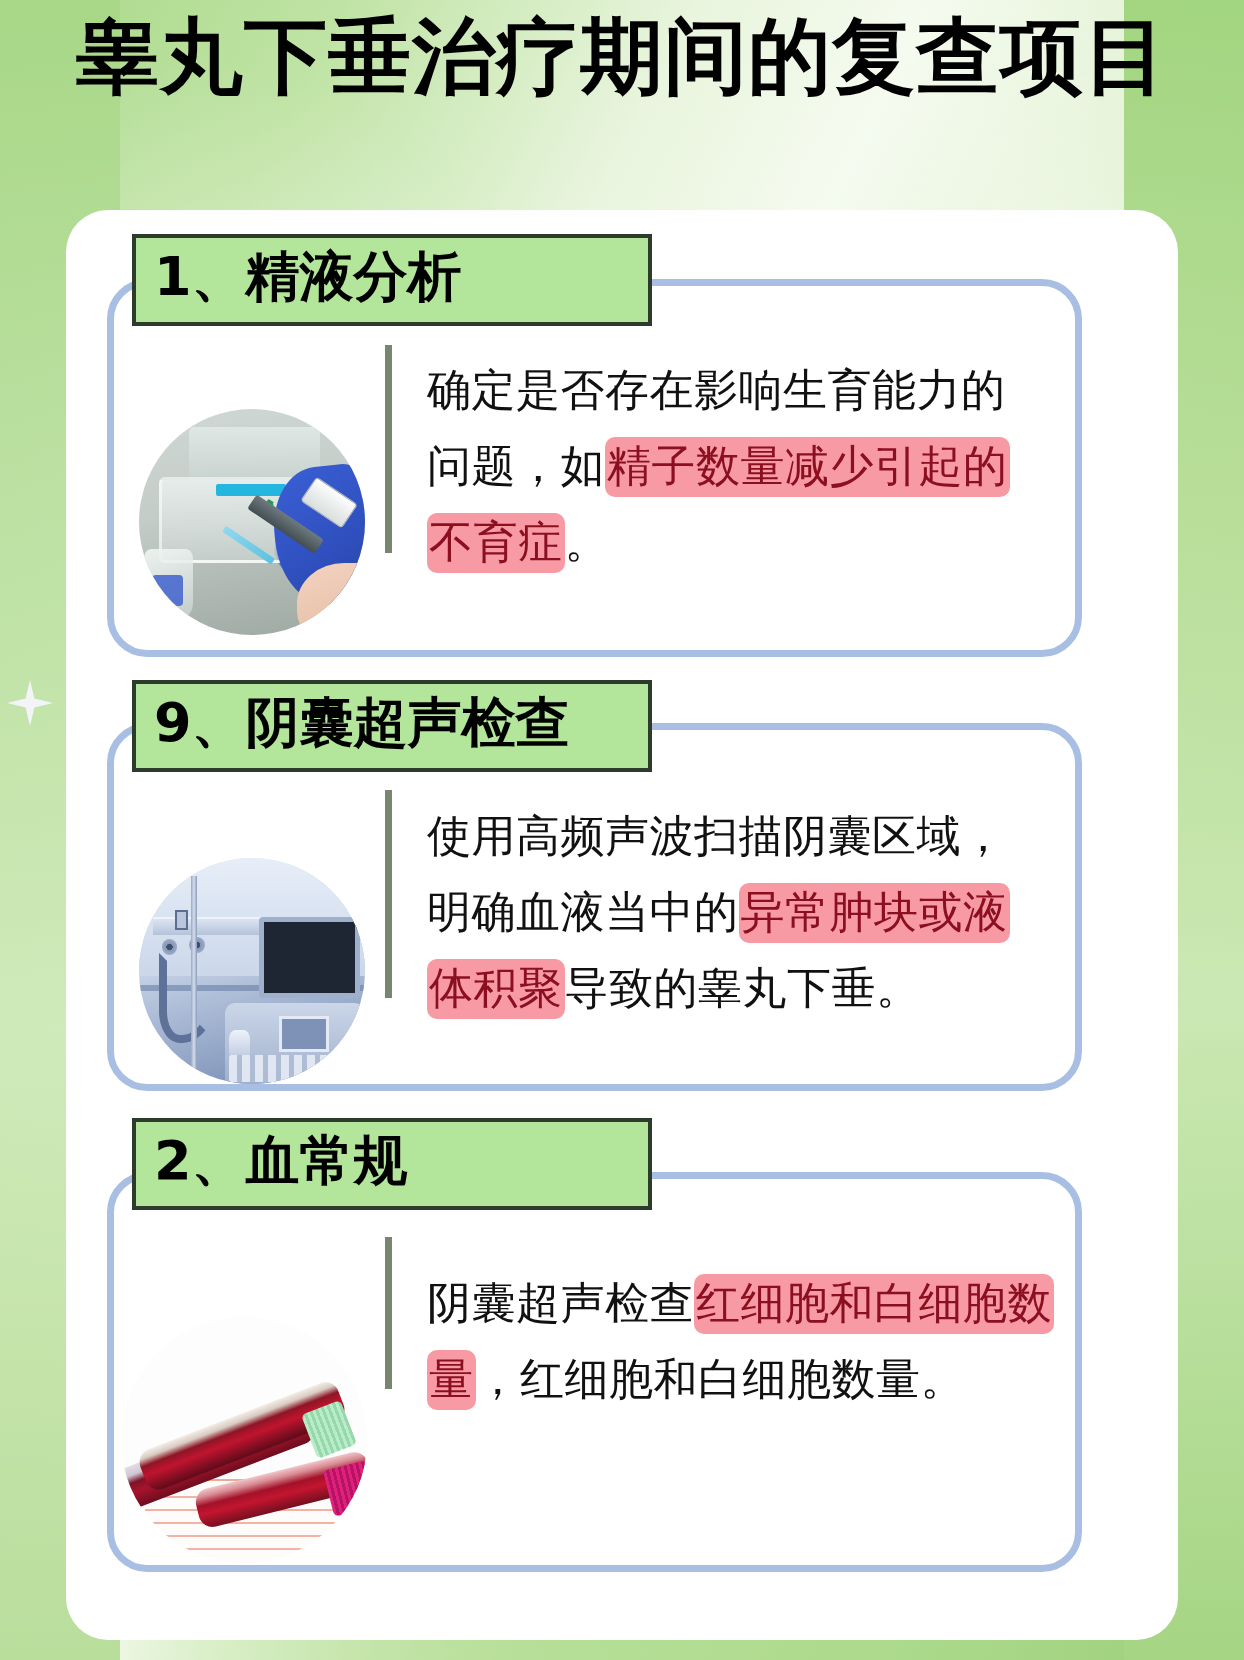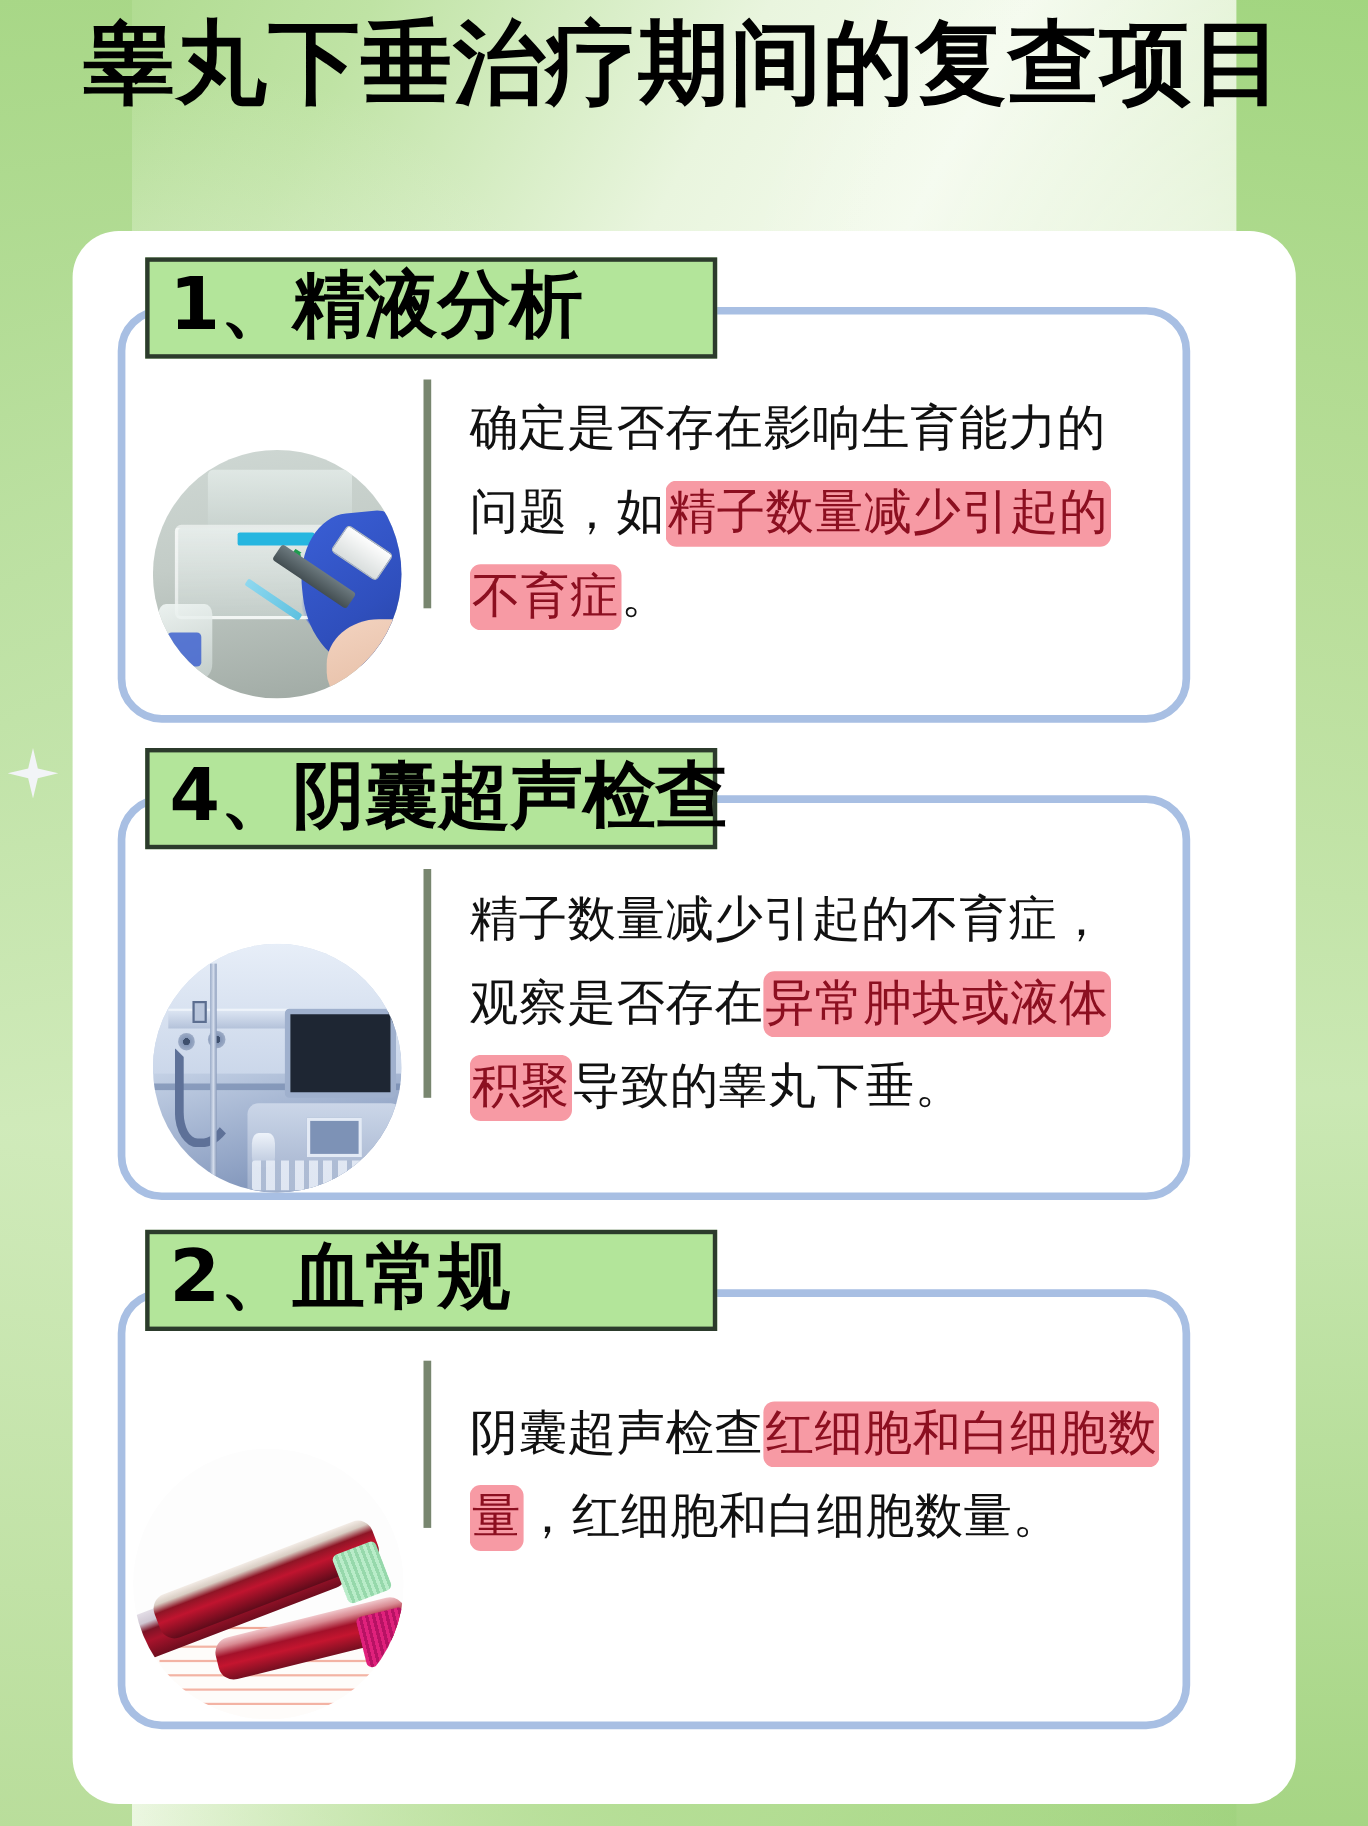--- a/index.html
+++ b/index.html
@@ -89,21 +89,21 @@
   #sec3 .card { left: 107px; top: 1172px; width: 975px; height: 400px; }
 
   
   .heading {
     position: absolute;
     background: #b3e59a;
     border: 4px solid #2c3b2c;
     color: #000;
     font-family: "DejaVu Sans", "Liberation Sans", sans-serif;
     font-weight: 700;
-    font-size: 66px;
+    font-size: 54px;
     line-height: 70px;
     padding: 4px 18px 10px 18px;
     white-space: nowrap;
     z-index: 7;
   }
   #sec1 .heading { left: 132px; top: 234px;  width: 520px; }
   #sec2 .heading { left: 132px; top: 680px;  width: 520px; }
   #sec3 .heading { left: 132px; top: 1118px; width: 520px; }
 
   
@@ -361,21 +361,21 @@
   <div class="rule"></div>
 
   <div class="body-text">
     <span>确定是否存在影响生育能力的问题，如</span><span class="hl">精子数量减少引起的不育症</span><span>。</span>
   </div>
 </div>
 
 <div class="section" id="sec2">
   <div class="card"></div>
 
-  <div class="heading">4、阴囊超声检查</div>
+  <div class="heading">9、阴囊超声检查</div>
 
   <div class="photo">
     <div class="ph-inner us2">
       <div class="wall"></div>
       <div class="rail"></div>
       <div class="rail2"></div>
       <div class="panelbox"></div>
       <div class="outlet o1"></div>
       <div class="outlet o2"></div>
       <div class="hose"></div>
@@ -384,21 +384,21 @@
       <div class="console"></div>
       <div class="probe"></div>
       <div class="screen2"></div>
       <div class="keys"></div>
     </div>
   </div>
 
   <div class="rule"></div>
 
   <div class="body-text">
-    <span>精子数量减少引起的不育症，观察是否存在</span><span class="hl">异常肿块或液体积聚</span><span>导致的睾丸下垂。</span>
+    <span>使用高频声波扫描阴囊区域，明确血液当中的</span><span class="hl">异常肿块或液体积聚</span><span>导致的睾丸下垂。</span>
   </div>
 </div>
 
 <div class="section" id="sec3">
   <div class="card"></div>
 
   <div class="heading">2、血常规</div>
 
   <div class="photo">
     <div class="ph-inner bl3">

